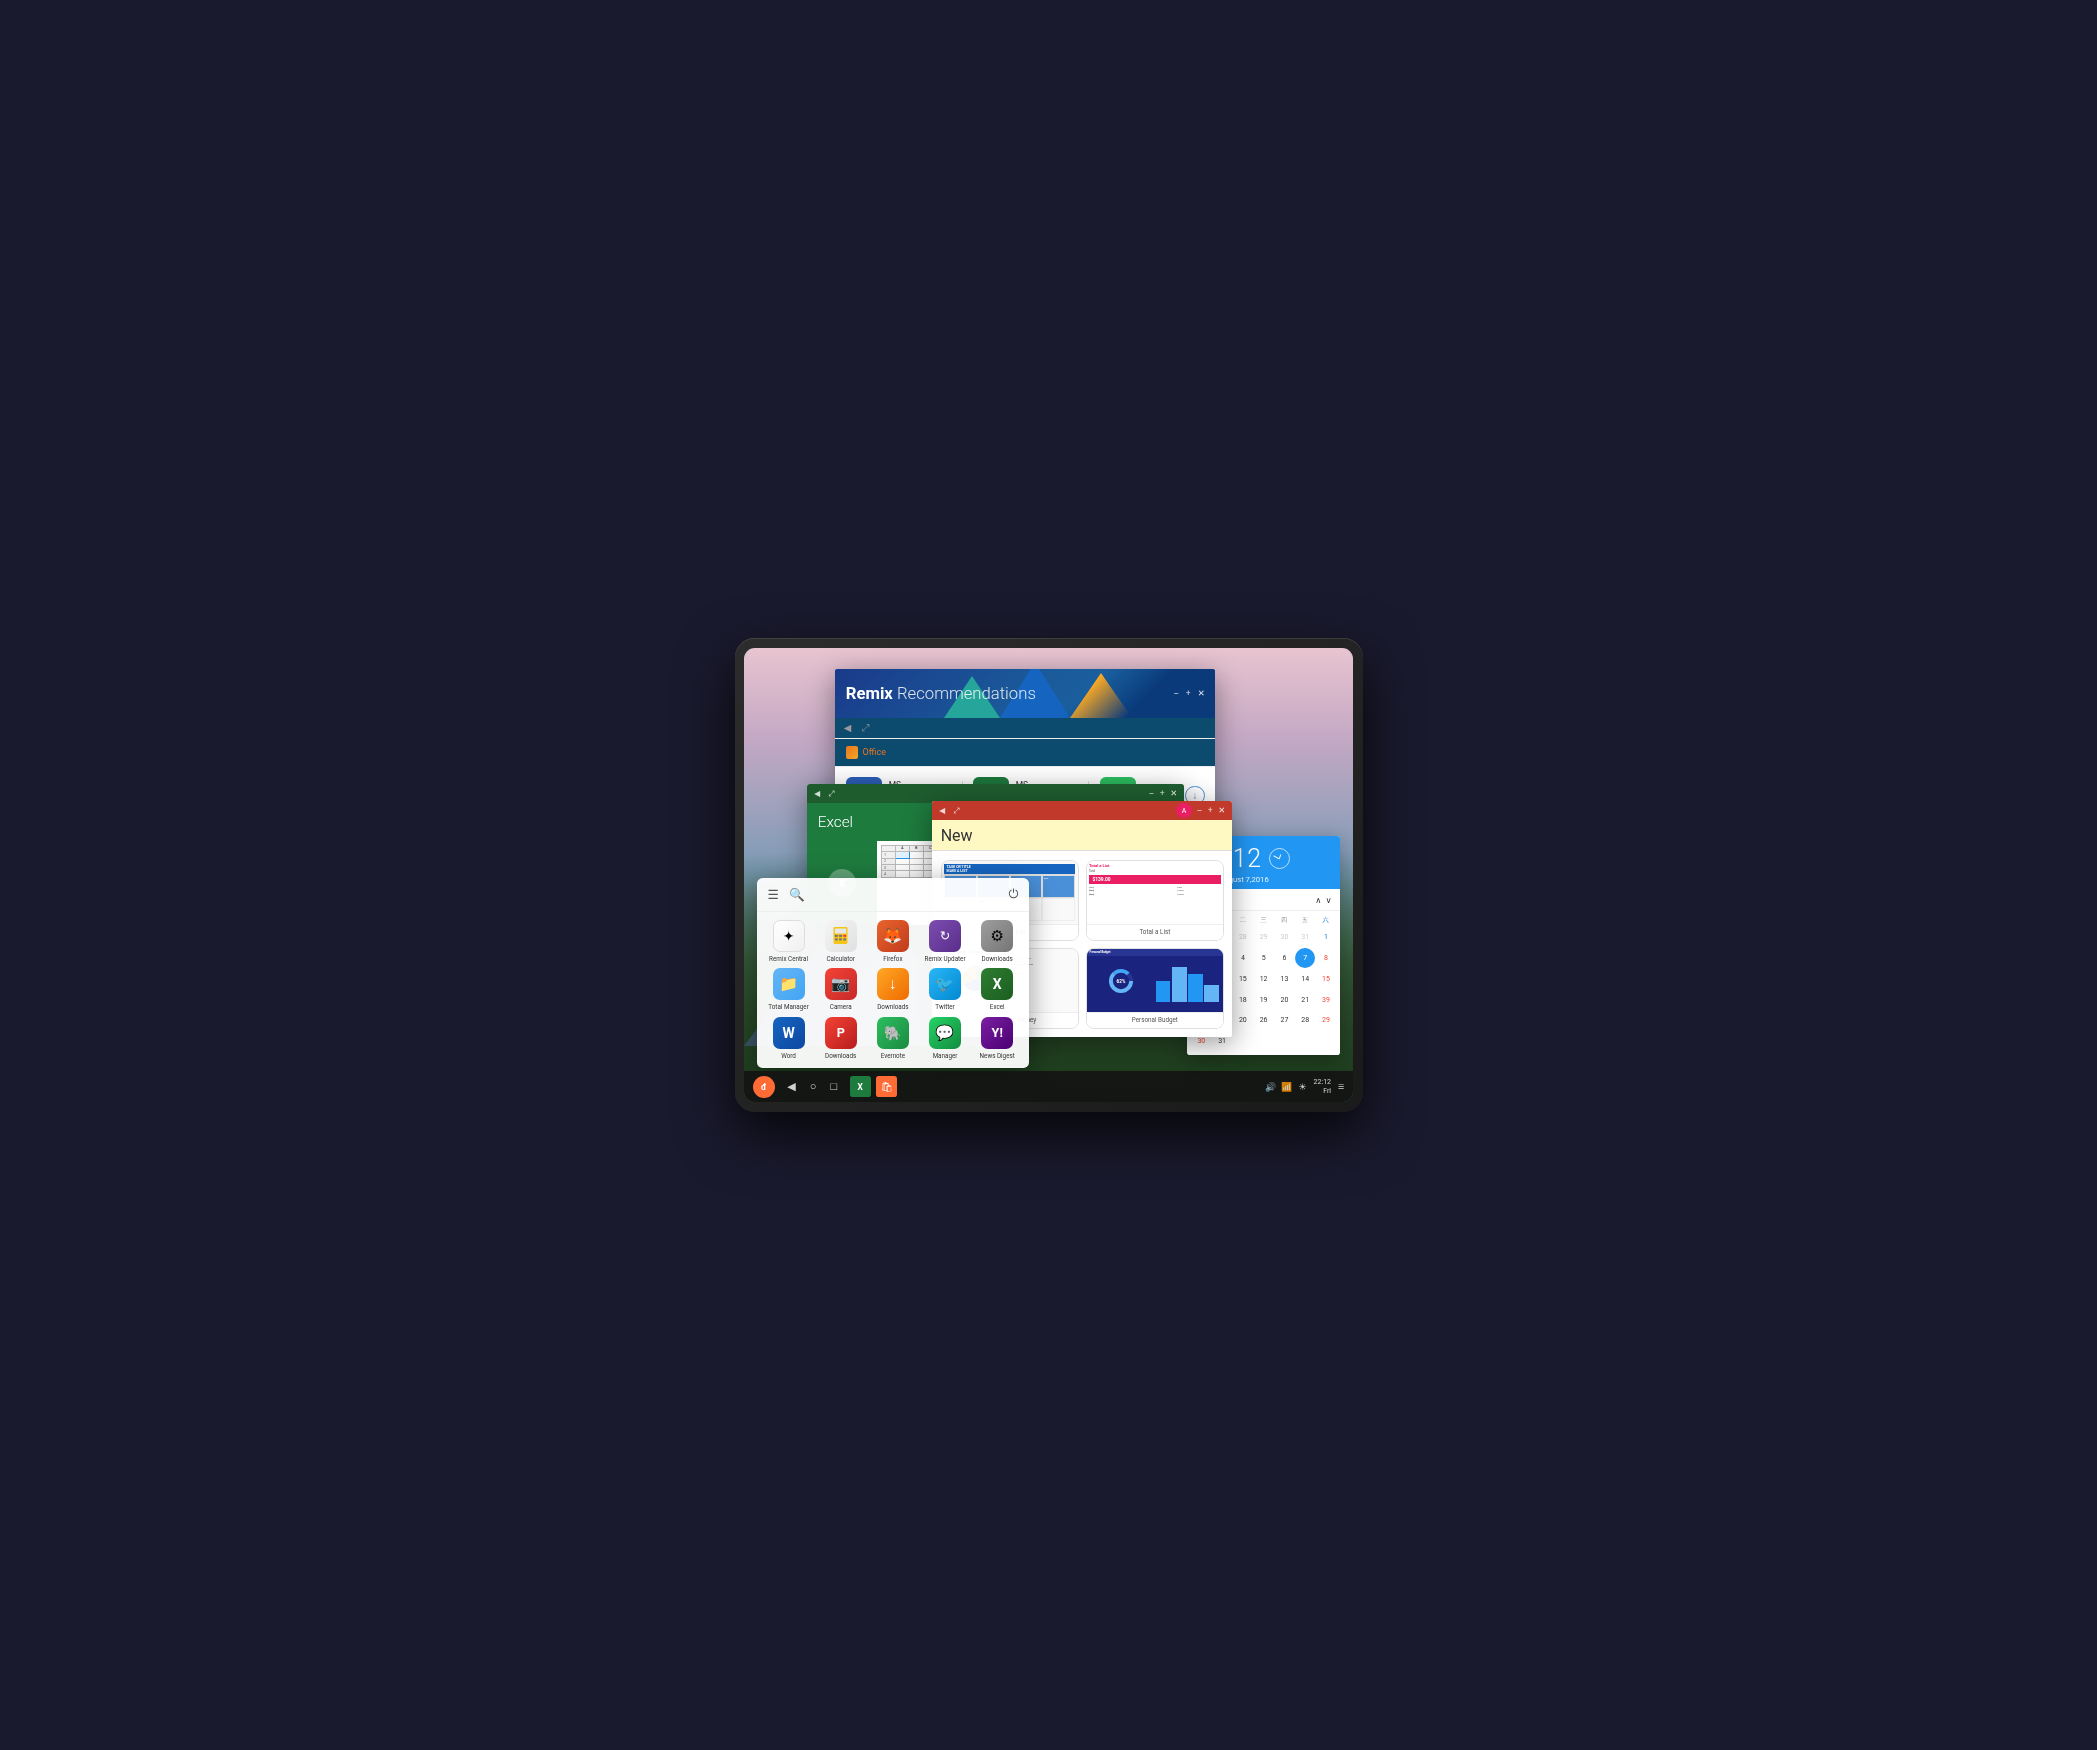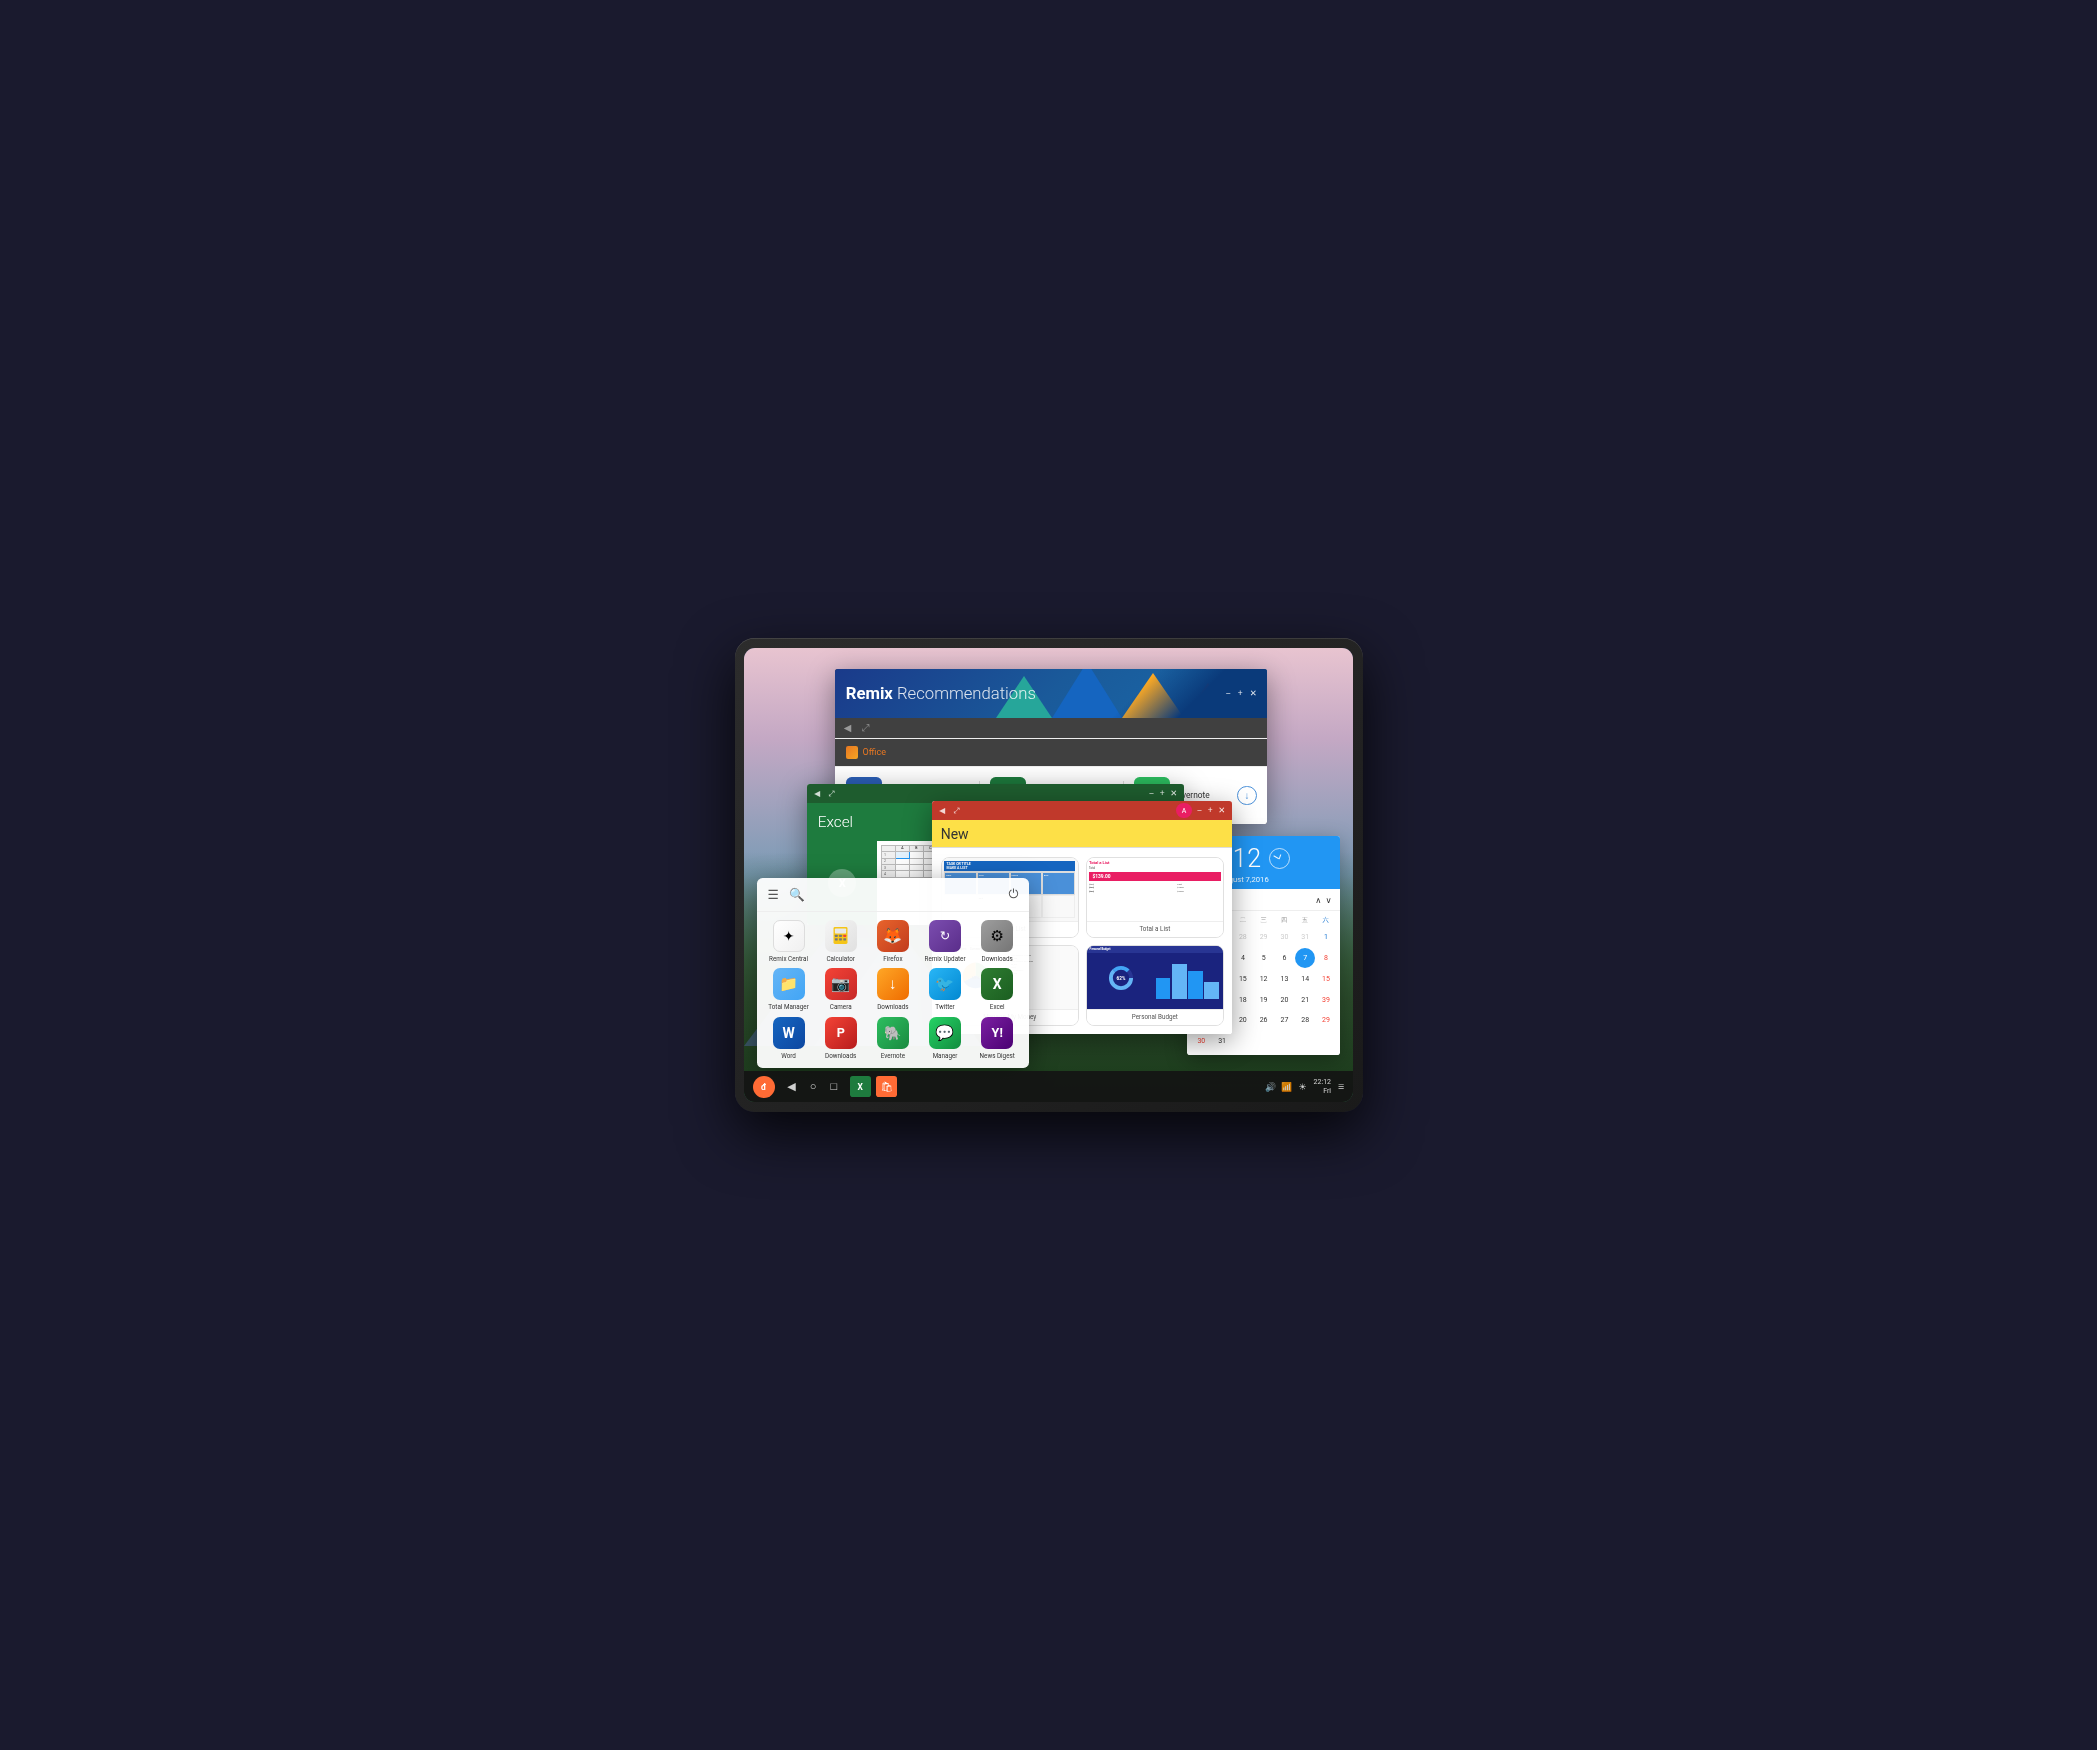--- a/index.html
+++ b/index.html
@@ -106,22 +106,22 @@
     .win-nav {
       display: flex;
       gap: 8.4px;
       align-items: center;
     }
 
     
     .remix-window {
       top: 21px;
       left: 91px;
-      width: 432px;
-      background: #404040;
+      width: 380px;
+      background: #0c4a6e;
       z-index: 3;
     }
 
     .remix-titlebar {
       background: linear-gradient(135deg, #1a3a8a 0%, #1a5a9a 50%, #1a6aaa 100%);
       height: 49px;
       display: flex;
       align-items: center;
       justify-content: space-between;
       padding: 0 10.5px;
@@ -309,23 +309,23 @@
     .new-titlebar {
       background: #c0392b;
       height: 19.5px;
       display: flex;
       align-items: center;
       padding: 0 7px;
       justify-content: space-between;
     }
 
     .new-title-bar-inner {
-      background: #fde047;
+      background: #fef9c3;
       padding: 5.6px 8.4px;
-      font-size: 14px;
+      font-size: 16px;
       color: #333;
       border-bottom: 0.7px solid #ddd;
       display: flex;
       align-items: center;
       justify-content: space-between;
     }
 
     .new-templates {
       display: grid;
       grid-template-columns: 1fr 1fr;

